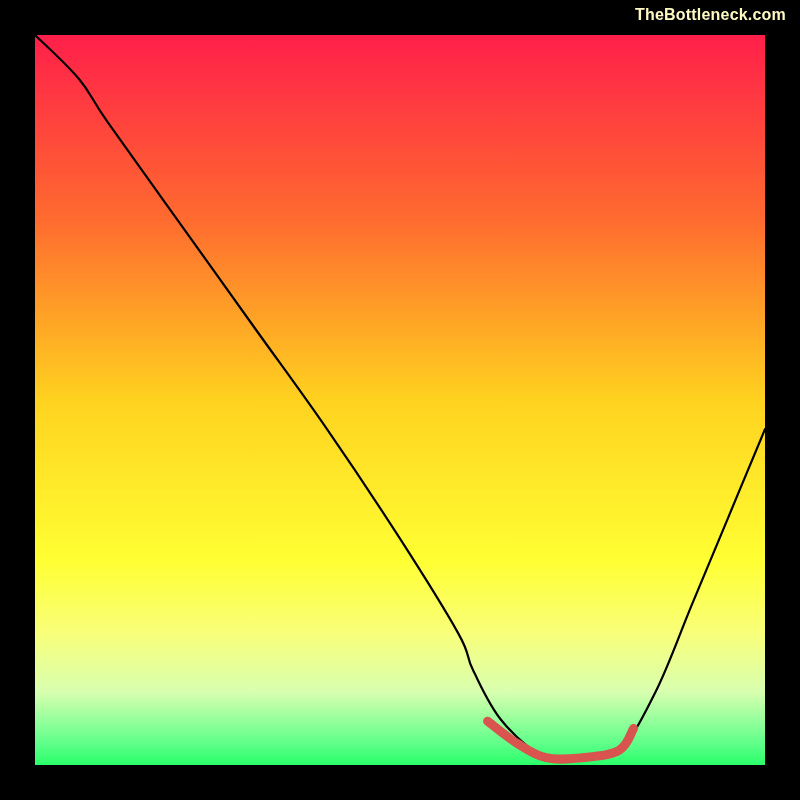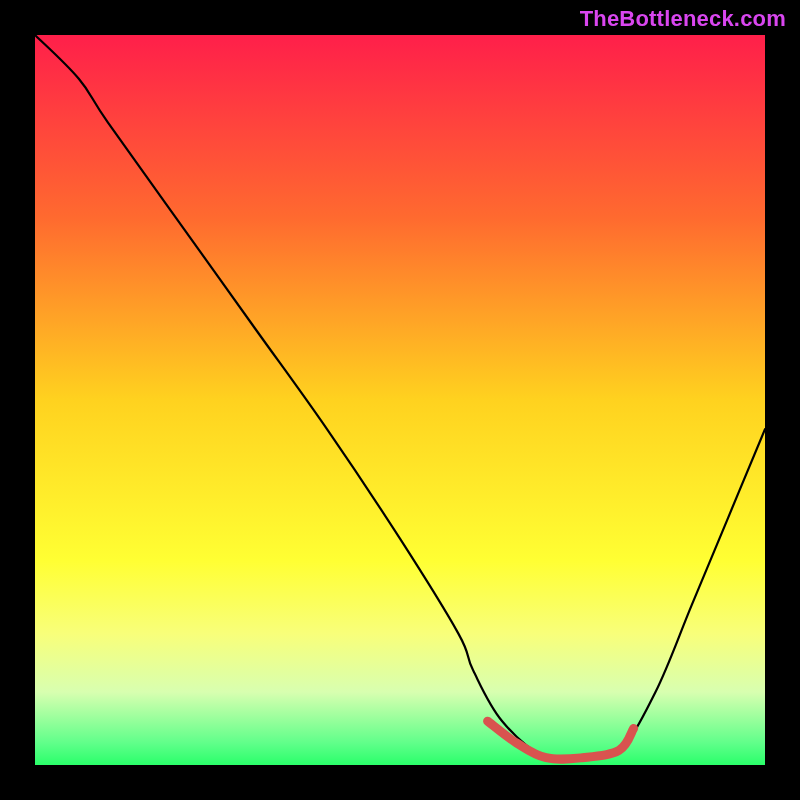--- a/index.html
+++ b/index.html
@@ -15,23 +15,23 @@
     position: absolute;
     left: 0;
     top: 0;
     width: 800px;
     height: 800px;
   }
   .watermark {
     position: absolute;
     top: 6px;
     right: 14px;
-    font-size: 22px;
+    font-size: 16px;
     font-weight: 600;
-    color: #d946ef;
+    color: #fef9c3;
     letter-spacing: 0.2px;
     font-family: Arial, Helvetica, sans-serif;
     text-align: center;
   }
   .plot-area {
     position: absolute;
     left: 35px;
     top: 35px;
     width: 730px;
     height: 730px;

